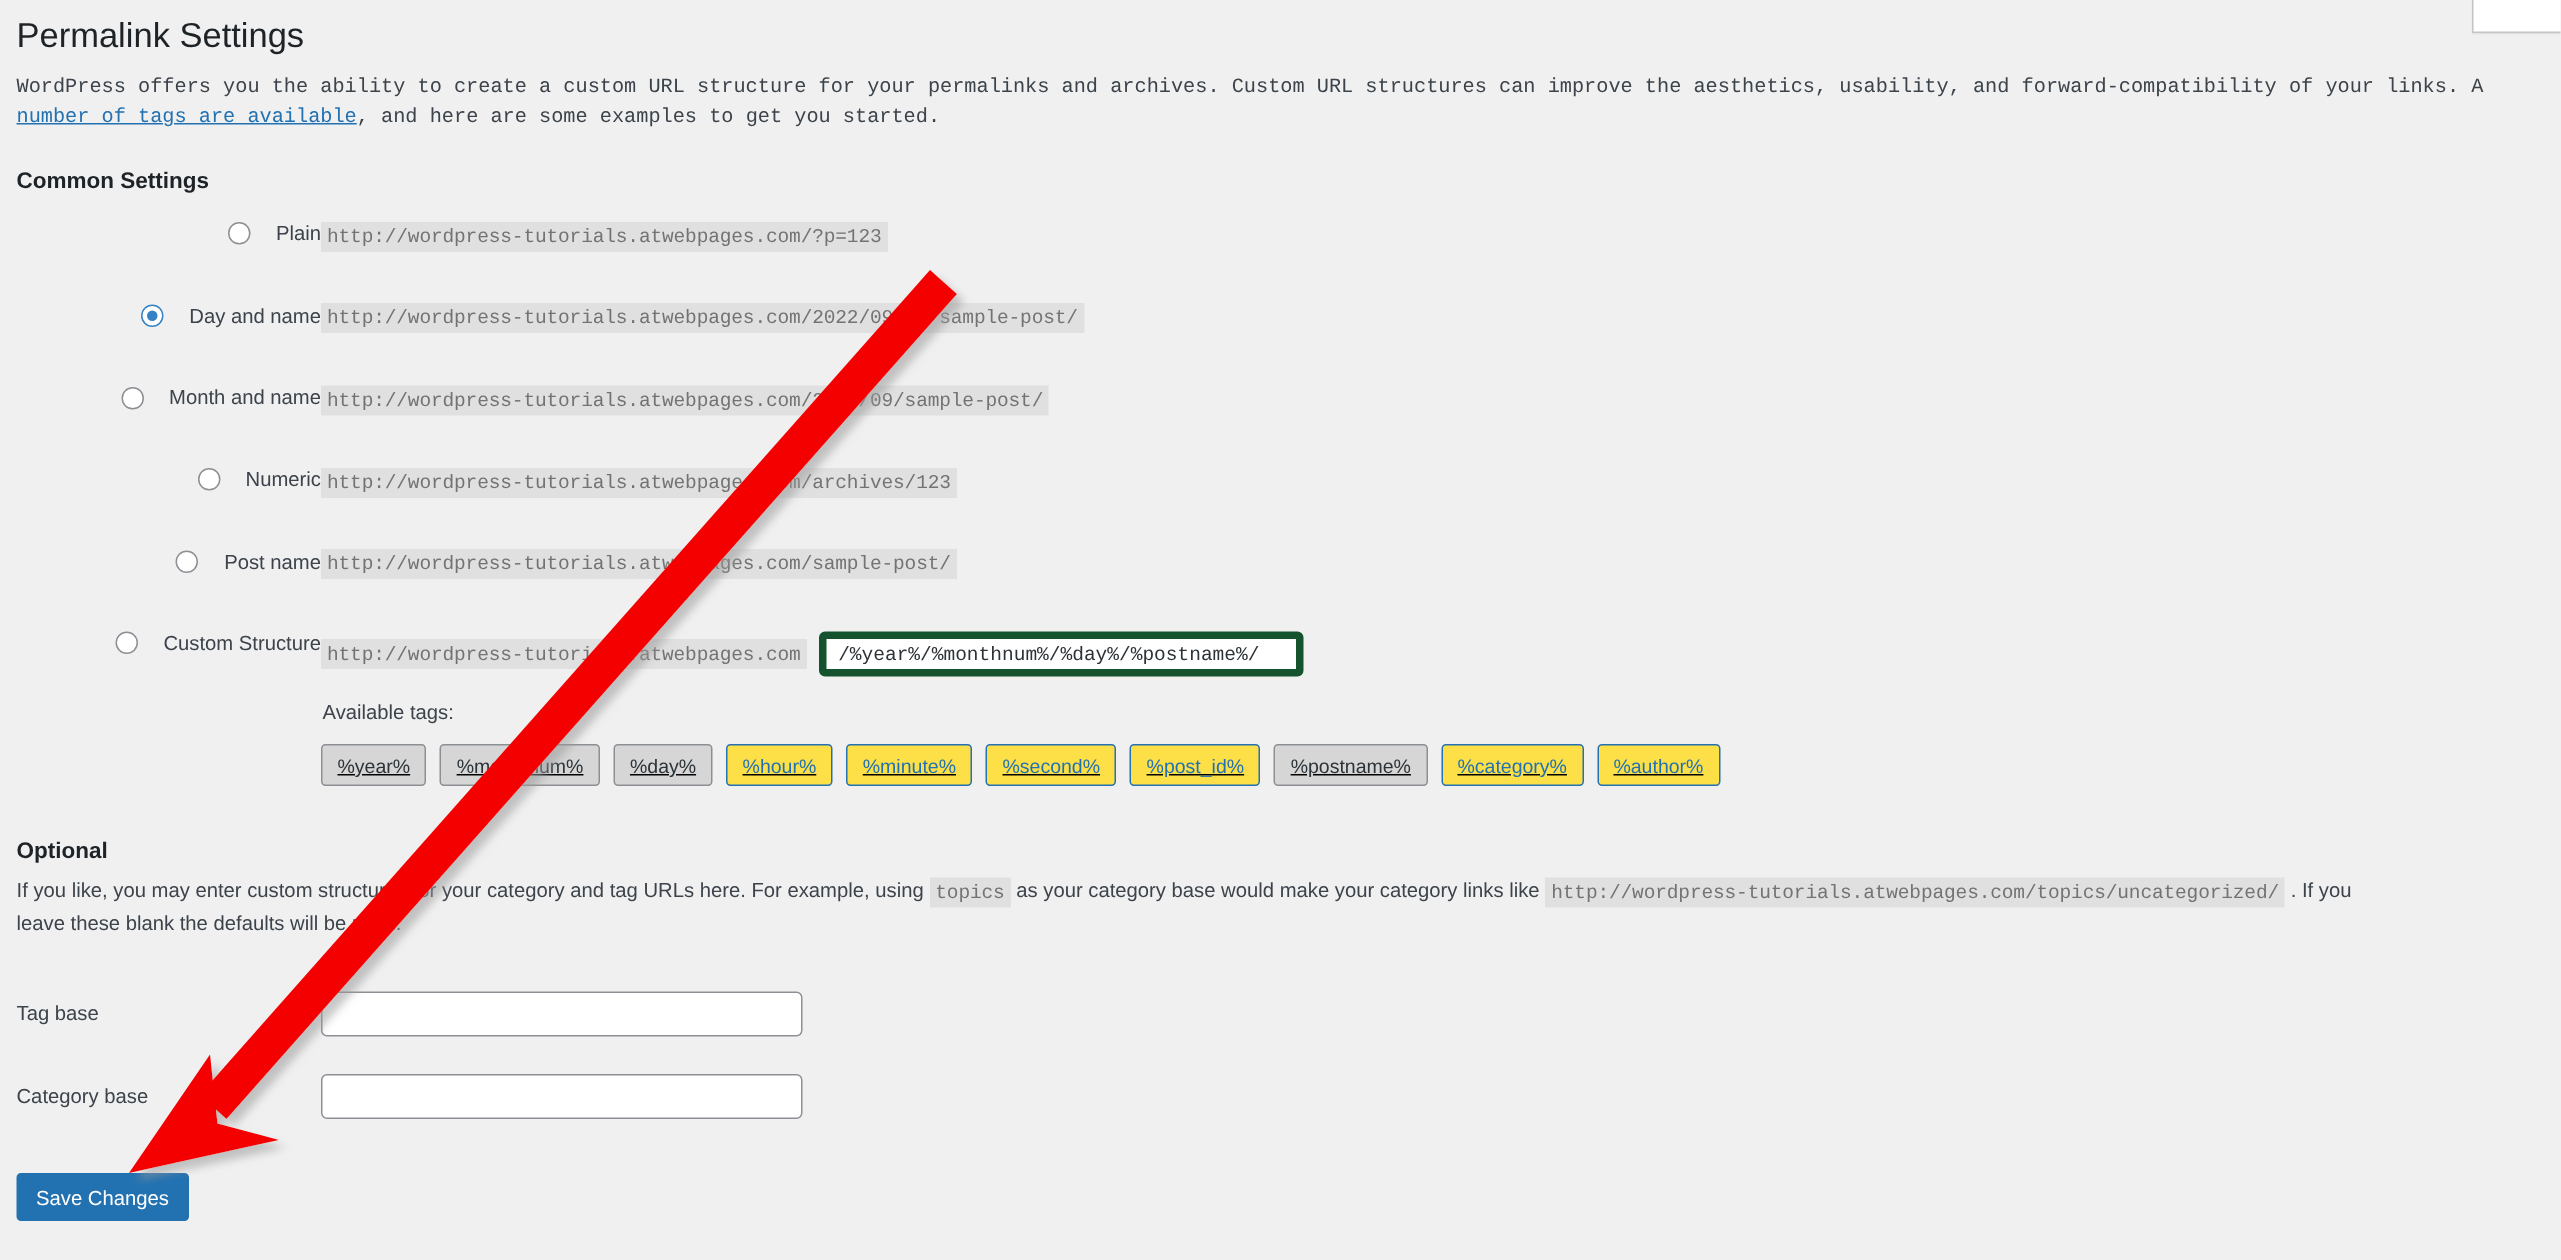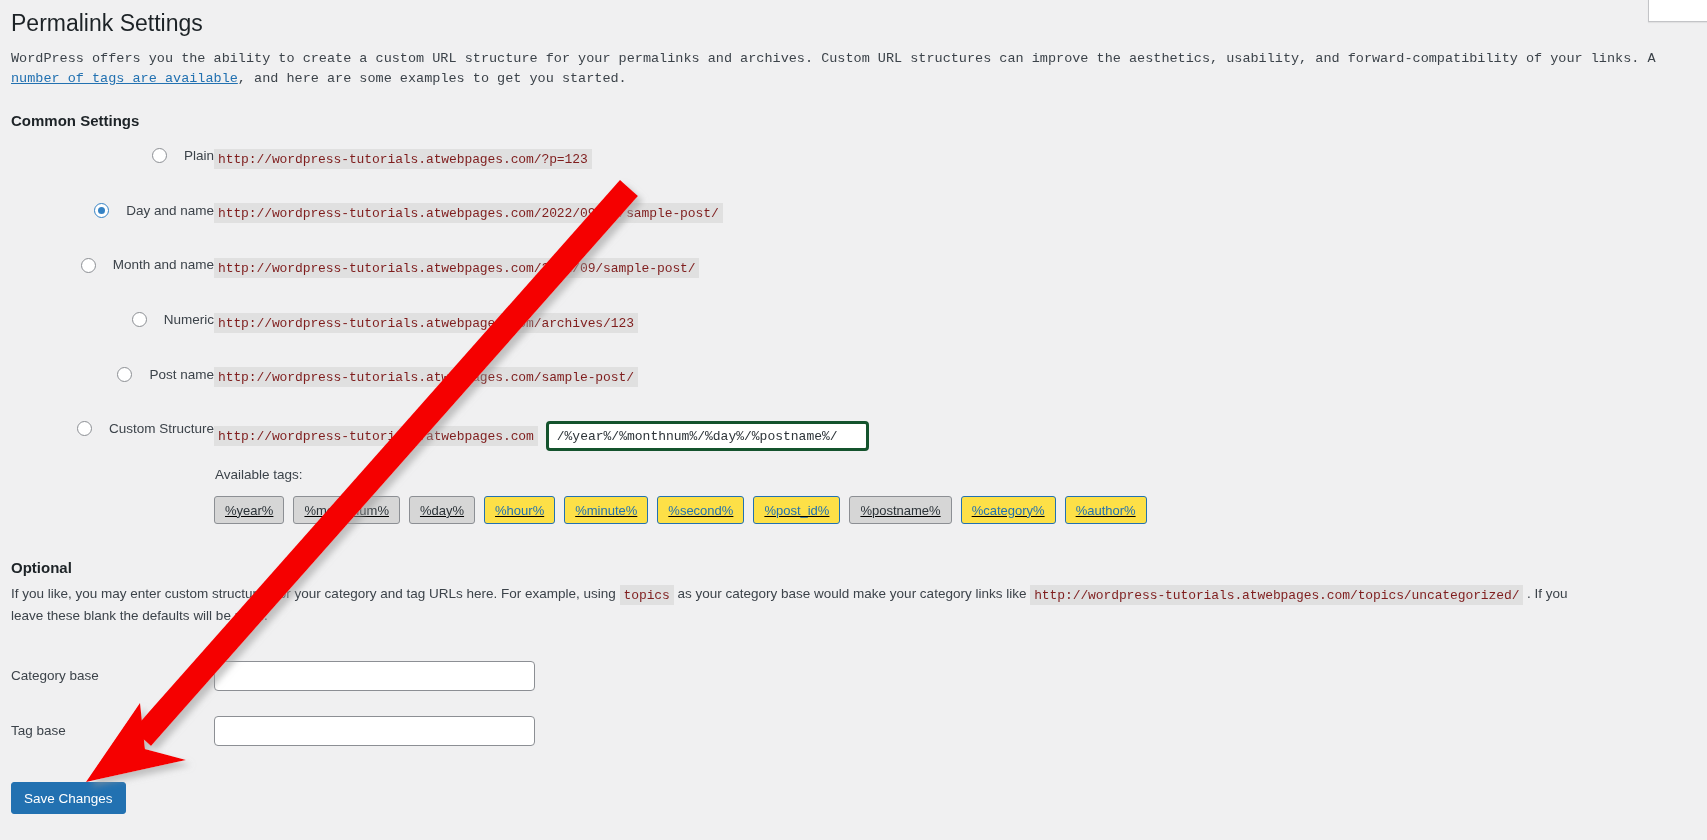--- a/index.html
+++ b/index.html
@@ -92,35 +92,35 @@
     position: absolute;
     left: 3px; top: 3px;
     width: 7px; height: 7px;
     border-radius: 50%;
     background: #3582c4;
   }
   .opt-example-cell { padding-top: 5px !important; }
   code.url {
     font-family: "Liberation Mono", monospace;
     font-size: 13px;
-    color: #7f1d1d;
+    color: #737373;
     background: #e0e0e0;
     padding: 2.5px 4px;
     letter-spacing: -0.1px;
     white-space: nowrap;
   }
 
   
   .custom-row td { padding-top: 5px !important; }
   .custom-line { display: flex; align-items: center; }
   .custom-line code.url { margin-right: 0; }
   input.struct-input {
     width: 323px; height: 30px;
     margin-left: 8px;
-    border: 3px solid #14532d;
+    border: 5px solid #14532d;
     border-radius: 4px;
     background: #fff;
     padding: 0 8px;
     font-family: "Liberation Mono", monospace;
     font-size: 13px;
     color: #2c3338;
     outline: none;
   }
   .avail-label {
     font-size: 13.5px;
@@ -319,27 +319,27 @@
       </tbody>
     </table>
 
     <h2 class="section" style="padding-top:35px;">Optional</h2>
 
     <p class="optional-desc"><span>If you like, you may enter custom structures for your category and tag URLs here. For example, using </span><code class="url">topics</code><span> as your category base would make your category links like </span><code class="url">http://wordpress-tutorials.atwebpages.com/topics/uncategorized/</code><span> . If you leave these blank the defaults will be used.</span></p>
 
     <table class="optional-table">
       <tbody>
         <tr class="opt2-row">
-          <td class="opt2-label">Category base</td>
+          <td class="opt2-label">Tag base</td>
           <td>
             <input class="text-field" type="text" value="" style="">
           </td>
         </tr>
         <tr class="opt2-row">
-          <td class="opt2-label">Tag base</td>
+          <td class="opt2-label">Category base</td>
           <td>
             <input class="text-field" type="text" value="" style="">
           </td>
         </tr>
       </tbody>
     </table>
 
     <div class="submit-area">
       <button class="save-btn">Save Changes</button>
     </div>

